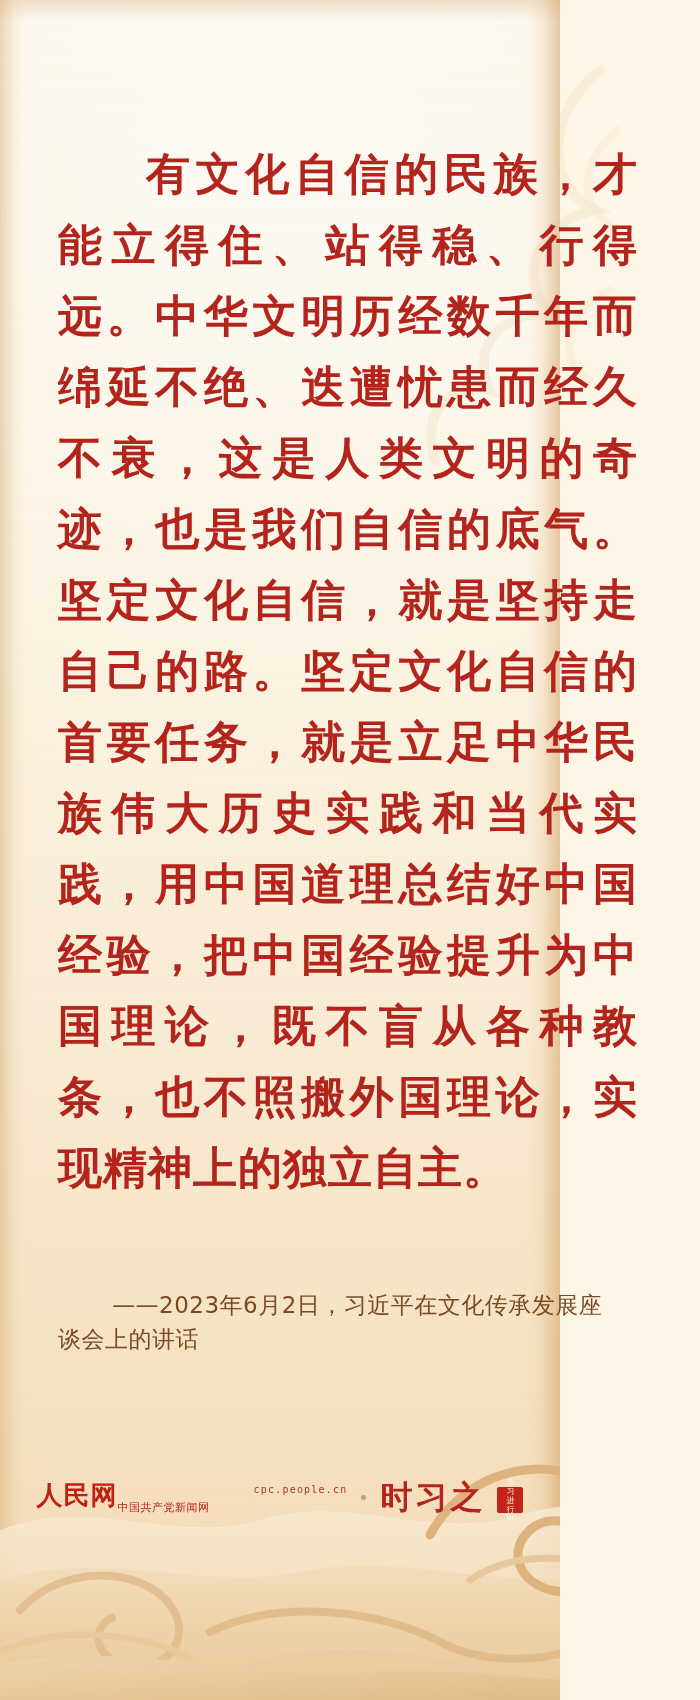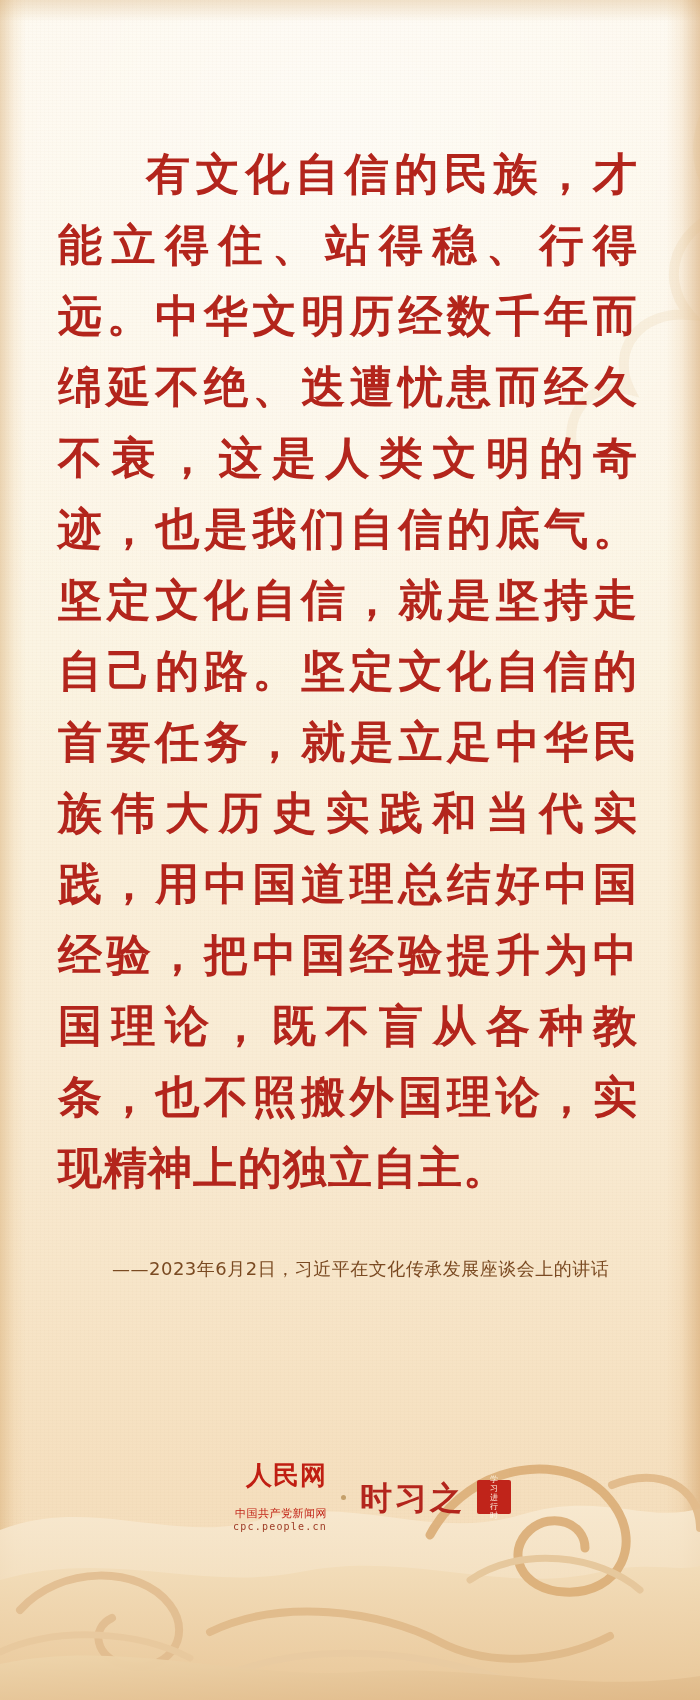--- a/index.html
+++ b/index.html
@@ -8,21 +8,21 @@
   }
   body {
     width: 700px;
     height: 1700px;
     overflow: hidden;
     font-family: "Liberation Serif", serif;
     background: #fdf6e6;
   }
   .poster {
     position: relative;
-    width: 700px;
+    width: 560px;
     height: 1700px;
     box-sizing: border-box;
     background:
       radial-gradient(circle at 50% 8%, rgba(255,255,255,0.55) 0%, rgba(255,255,255,0) 45%),
       linear-gradient(180deg, #fdf8ec 0%, #fbf3e0 38%, #f9ecd5 62%, #f6e2c3 82%, #f3d9b4 100%),
       linear-gradient(100deg, #f7e9cf 0%, #fdf7ea 30%, #fdf7ea 70%, #f5e3c6 100%);
   }
   
   .paper-texture {
     position: absolute;
@@ -94,46 +94,45 @@
     font-size: 44px;
     line-height: 71px;
     letter-spacing: 1px;
     text-indent: 88px;
     text-align: justify;
     text-justify: inter-character;
   }
 
   .attribution {
     position: absolute;
-    top: 1252px;
+    top: 1288px;
     left: 58px;
     width: 560px;
     color: #7a4a22;
     font-family: "DejaVu Sans", "Liberation Sans", sans-serif;
-    font-size: 18px;
+    font-size: 23px;
     line-height: 34px;
     letter-spacing: 0.5px;
     text-indent: 54px;
   }
 
   .footer {
     position: absolute;
     left: 0;
     right: 0;
     bottom: 168px;
     height: 70px;
     display: flex;
     align-items: center;
     justify-content: center;
     gap: 14px;
   }
   .logo-people {
     display: flex;
-    flex-direction: column;
-    align-items: flex-end;
+    align-items: flex-start;
     line-height: 1;
   }
   .logo-people .cn-name {
     font-family: "DejaVu Serif", "Liberation Serif", serif;
     font-size: 26px;
     font-weight: 700;
     color: #c01e12;
     letter-spacing: 1px;
   }
   .logo-people .sub-cn {
@@ -176,21 +175,21 @@
     background: #c0241a;
     color: #fdf6e6;
     font-family: "DejaVu Sans", "Liberation Sans", sans-serif;
     font-size: 8px;
     line-height: 9px;
     display: flex;
     align-items: center;
     justify-content: center;
     text-align: center;
     border-radius: 2px;
-    padding: 17px;
+    padding: 9px;
     box-sizing: border-box;
     margin-left: 6px;
   }
 </style>
 </head>
 <body>
 
 <div class="poster">
 
   <div class="paper-texture"></div>

